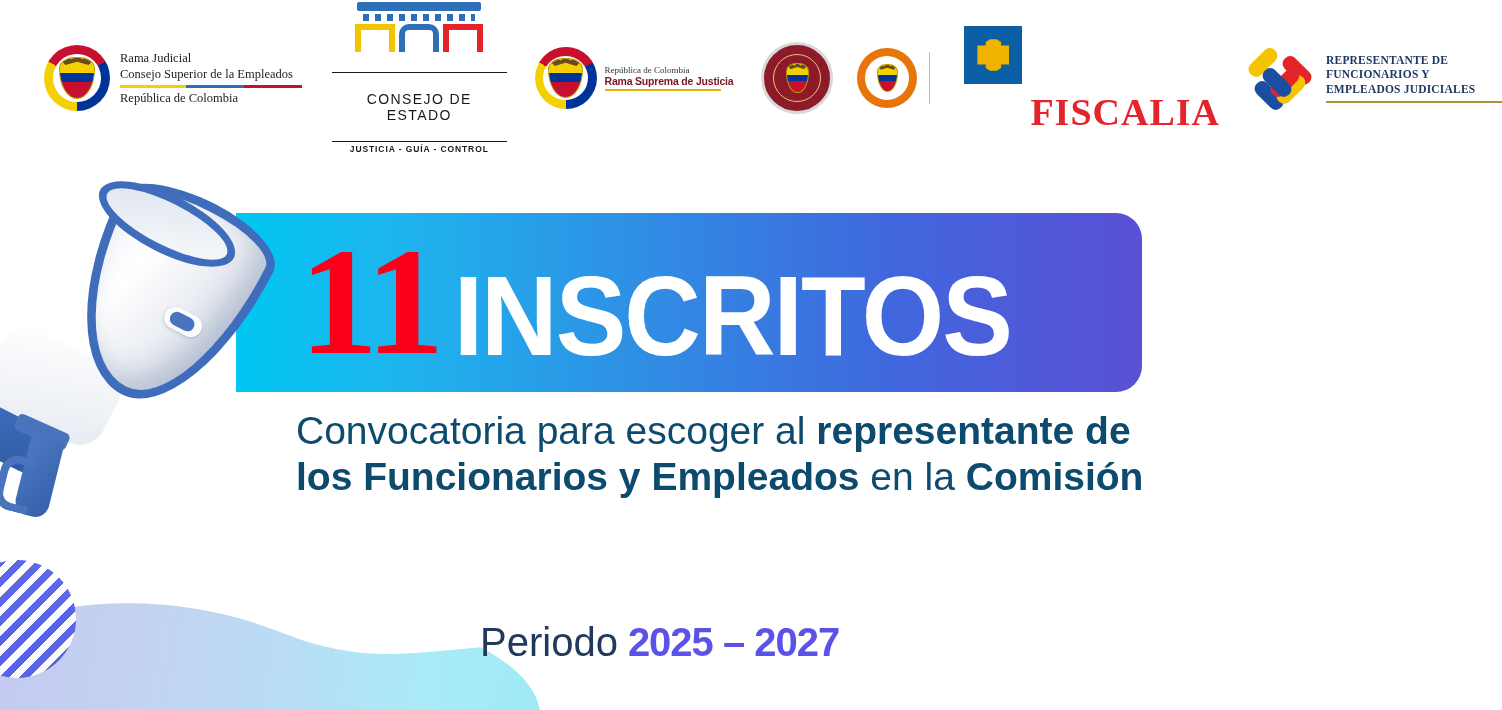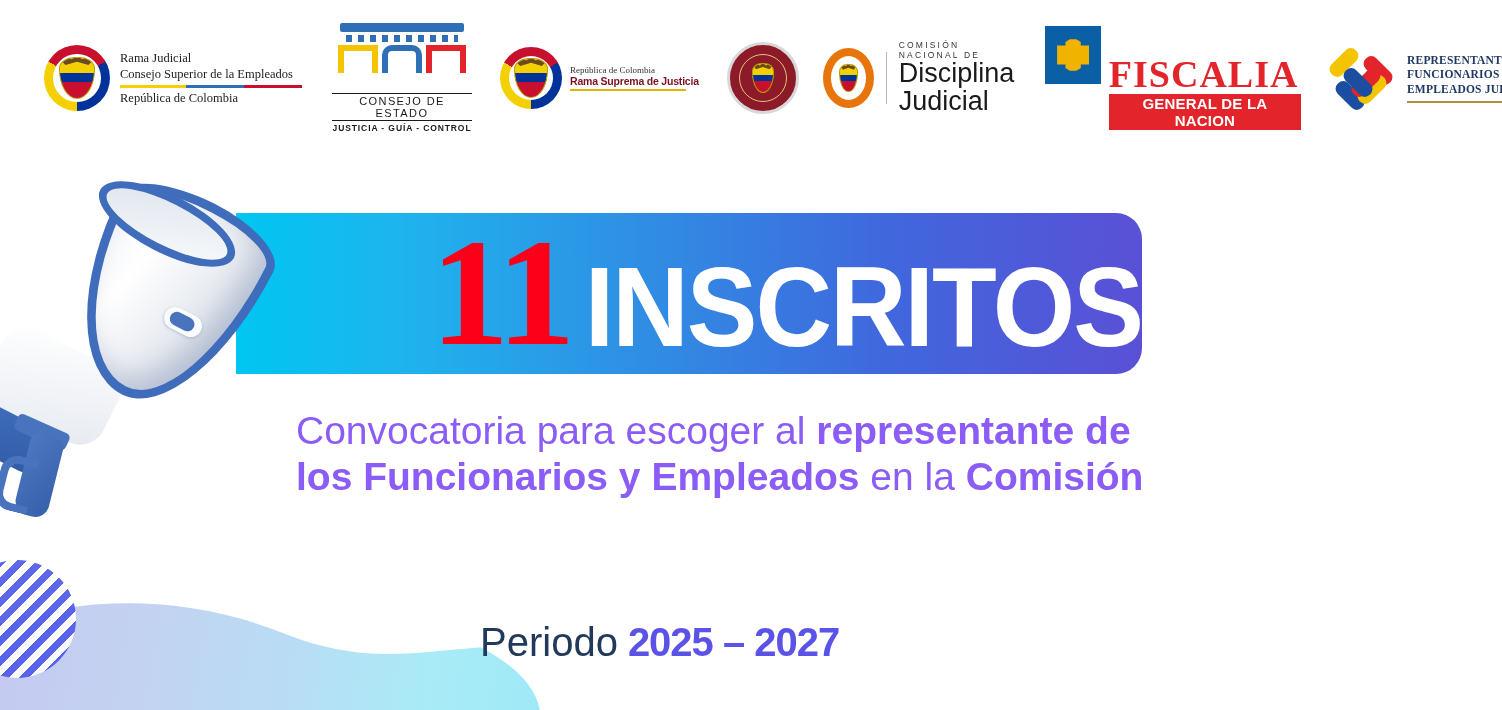--- a/index.html
+++ b/index.html
@@ -57,22 +57,22 @@
   .cde{ margin-left:30px; text-align:center; }
   .cde-art{ width:140px; height:50px; position:relative; margin:0 auto; }
   .cde-roof{ position:absolute; top:0; left:8px; width:124px; height:9px; background:#2f6fb5; border-radius:2px;}
   .cde-dots{ position:absolute; top:12px; left:14px; width:112px; height:7px;
      background:repeating-linear-gradient(to right,#2f6fb5 0 6px, transparent 6px 12px); }
   .cde-cols{ position:absolute; top:22px; left:6px; width:128px; height:28px; display:flex; gap:4px; }
   .cde-col{ flex:1; border-style:solid; border-width:6px 6px 0 6px; }
   .c-y{ border-color:#f5c400; }
   .c-b{ border-color:#2f6fb5; border-radius:10px 10px 0 0; }
   .c-r{ border-color:#e3242b; }
-  .cde-name{ font-size:11px; letter-spacing:1.4px; color:#1a1a1a; font-weight:400;
-    border-top:1.5px solid #1a1a1a; border-bottom:1.5px solid #1a1a1a; padding:1px 0; margin-top:20px; }
+  .cde-name{ font-size:14px; letter-spacing:1.4px; color:#1a1a1a; font-weight:400;
+    border-top:1.5px solid #1a1a1a; border-bottom:1.5px solid #1a1a1a; padding:18px 0; margin-top:20px; }
   .cde-sub{ font-size:8.5px; letter-spacing:.9px; color:#1a1a1a; font-weight:bold; margin-top:2px; }
 
   
   .csj{ margin-left:28px; display:flex; align-items:center; }
   .csj-txt{ margin-left:8px; }
   .csj-l1{ font-family:"Liberation Serif", serif; font-size:9px; color:#333; }
   .csj-l2{ font-size:10.5px; font-weight:bold; color:#7a1420; letter-spacing:-.2px; white-space:nowrap;}
   .csj-rule{ height:2px; width:116px; background:#e0b400; margin-top:2px;}
 
   
@@ -178,42 +178,42 @@
     background:transparent; border:8px solid #4a73bd; border-right:none;
     border-radius:18px 0 0 18px;
   }
   .mg-trig{
     position:absolute; left:44px; top:238px; width:56px; height:18px;
     background:#4a73bd; border-radius:5px; transform:rotate(24deg);
   }
 
   
   .pill{
-    position:absolute; left:236px; top:213px; width:906px; height:161px;
+    position:absolute; left:236px; top:213px; width:906px; height:179px;
     background:linear-gradient(to right,#00c6f2 0%,#1eb4ee 18%,#2f8fe4 44%,#4067dd 72%,#5a50d6 100%);
     border-radius:0 26px 26px 0;
-    display:flex; align-items:center;justify-content:flex-end;
+    display:flex; align-items:center;
   }
   .pill-inner{ display:flex; align-items:baseline; padding-left:66px; }
   .count{
     font-family:"Liberation Serif", serif;
     font-size:152px; font-weight:bold; color:#fb0018;
     letter-spacing:-4px; line-height:.86;
     transform:scaleX(1.04);
   }
   .inscritos{
     font-size:106px; font-weight:bold; color:#ffffff;
     letter-spacing:-2px; line-height:.9; margin-left:16px;
     transform:scaleY(1.06);
   }
 
   
   .copy{
     position:absolute; left:296px; top:408px; width:1150px;
-    font-size:39px; line-height:1.17; color:#8b5cf6; font-weight:400;
+    font-size:39px; line-height:1.17; color:#0c4a6e; font-weight:400;
   }
   .copy b{ font-weight:bold; }
 
   
   .period{
     position:absolute; left:480px; top:620px;
     font-size:40px; color:#213a5c; font-weight:400;
   }
   .period .years{
     color:#5b52e8; font-weight:bold; font-size:40px; letter-spacing:-1px; margin-left:10px;
@@ -267,34 +267,28 @@
     <div class="cc-seal">
       <div class="shield-body"></div>
     </div>
   </div>
 
   <div class="logo-block dj">
     <div class="dj-seal">
       <div class="shield-body"></div>
     </div>
     <div class="dj-div"></div>
-    <div>
-      <div class="dj-l1">COMISIÓN NACIONAL DE</div>
-      <div class="dj-l2">Disciplina</div>
-      <div class="dj-l3">Judicial</div>
-    </div>
   </div>
 
   <div class="logo-block fis">
     <div class="fis-sq">
         <i class="fis-puz"></i>
       </div>
     <div class="fis-txt">
       <div class="fis-l1">FISCALIA</div>
-      <div class="fis-l2">GENERAL DE LA NACION</div>
     </div>
   </div>
 
   <div class="logo-block rep">
     <div class="hands">
       <i class="hand h1"></i>
         <i class="hand h2"></i>
         <i class="hand h3"></i>
       <i class="hand h4"></i>
         <i class="hand h5"></i>

